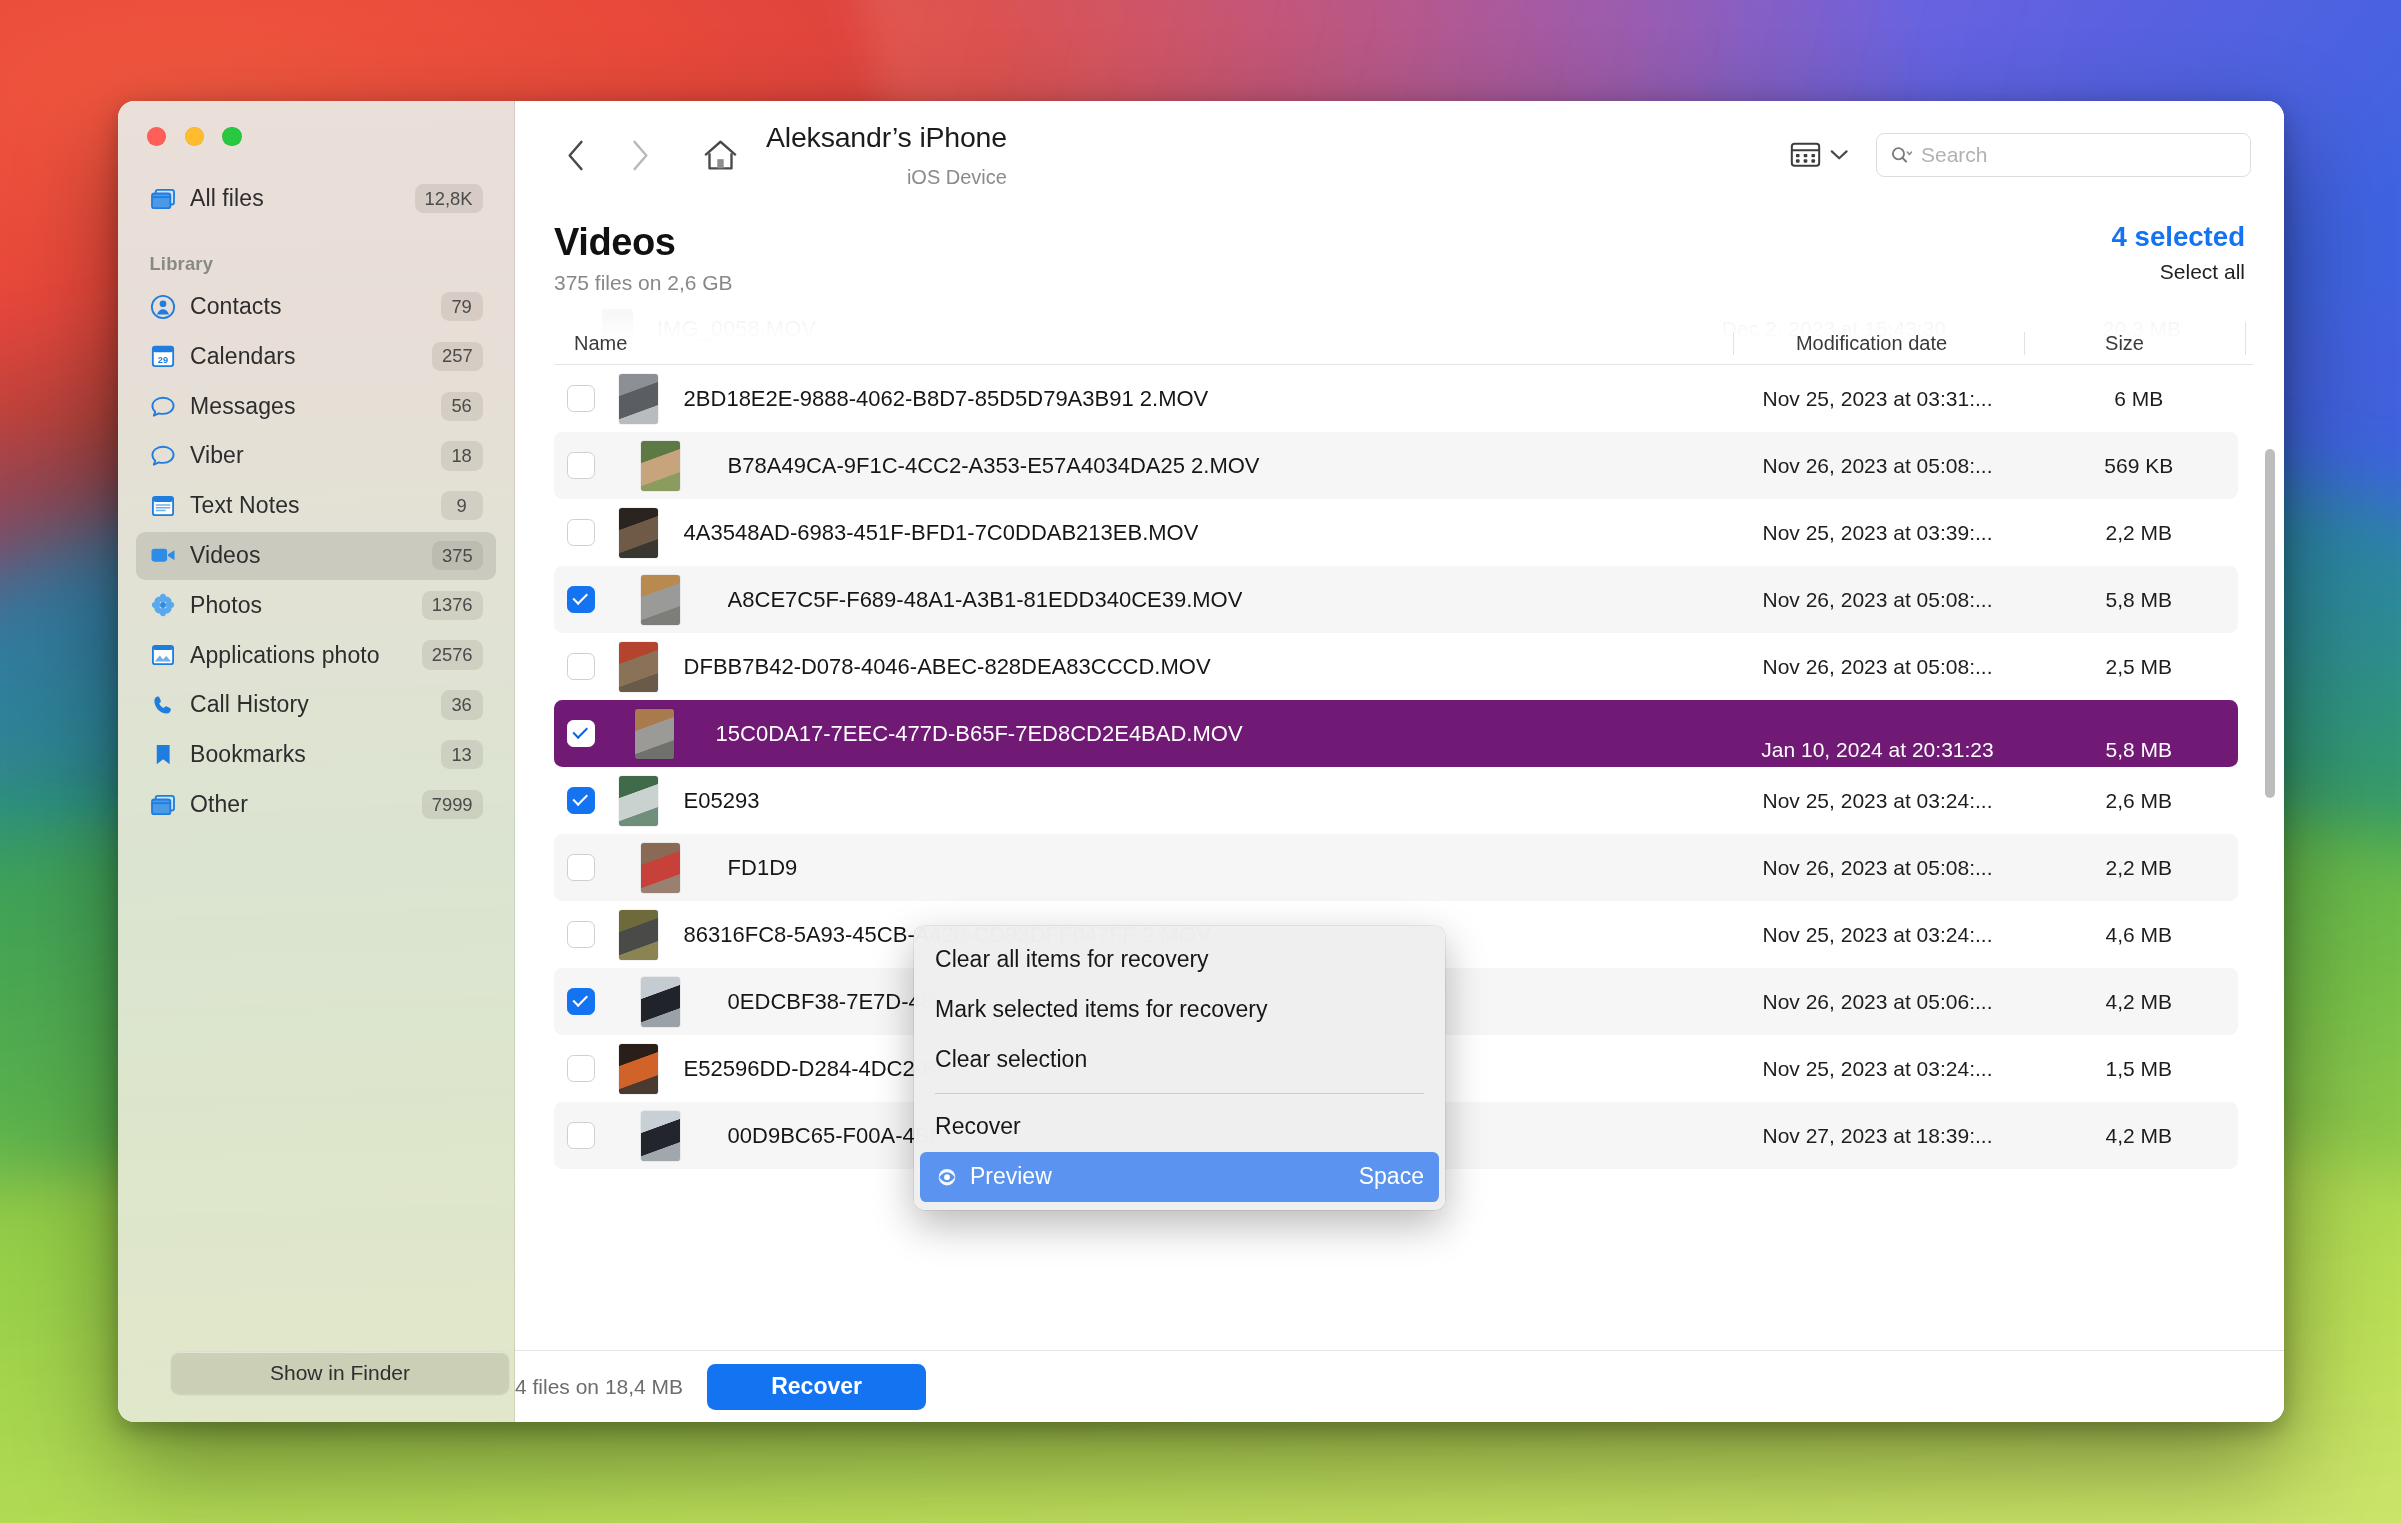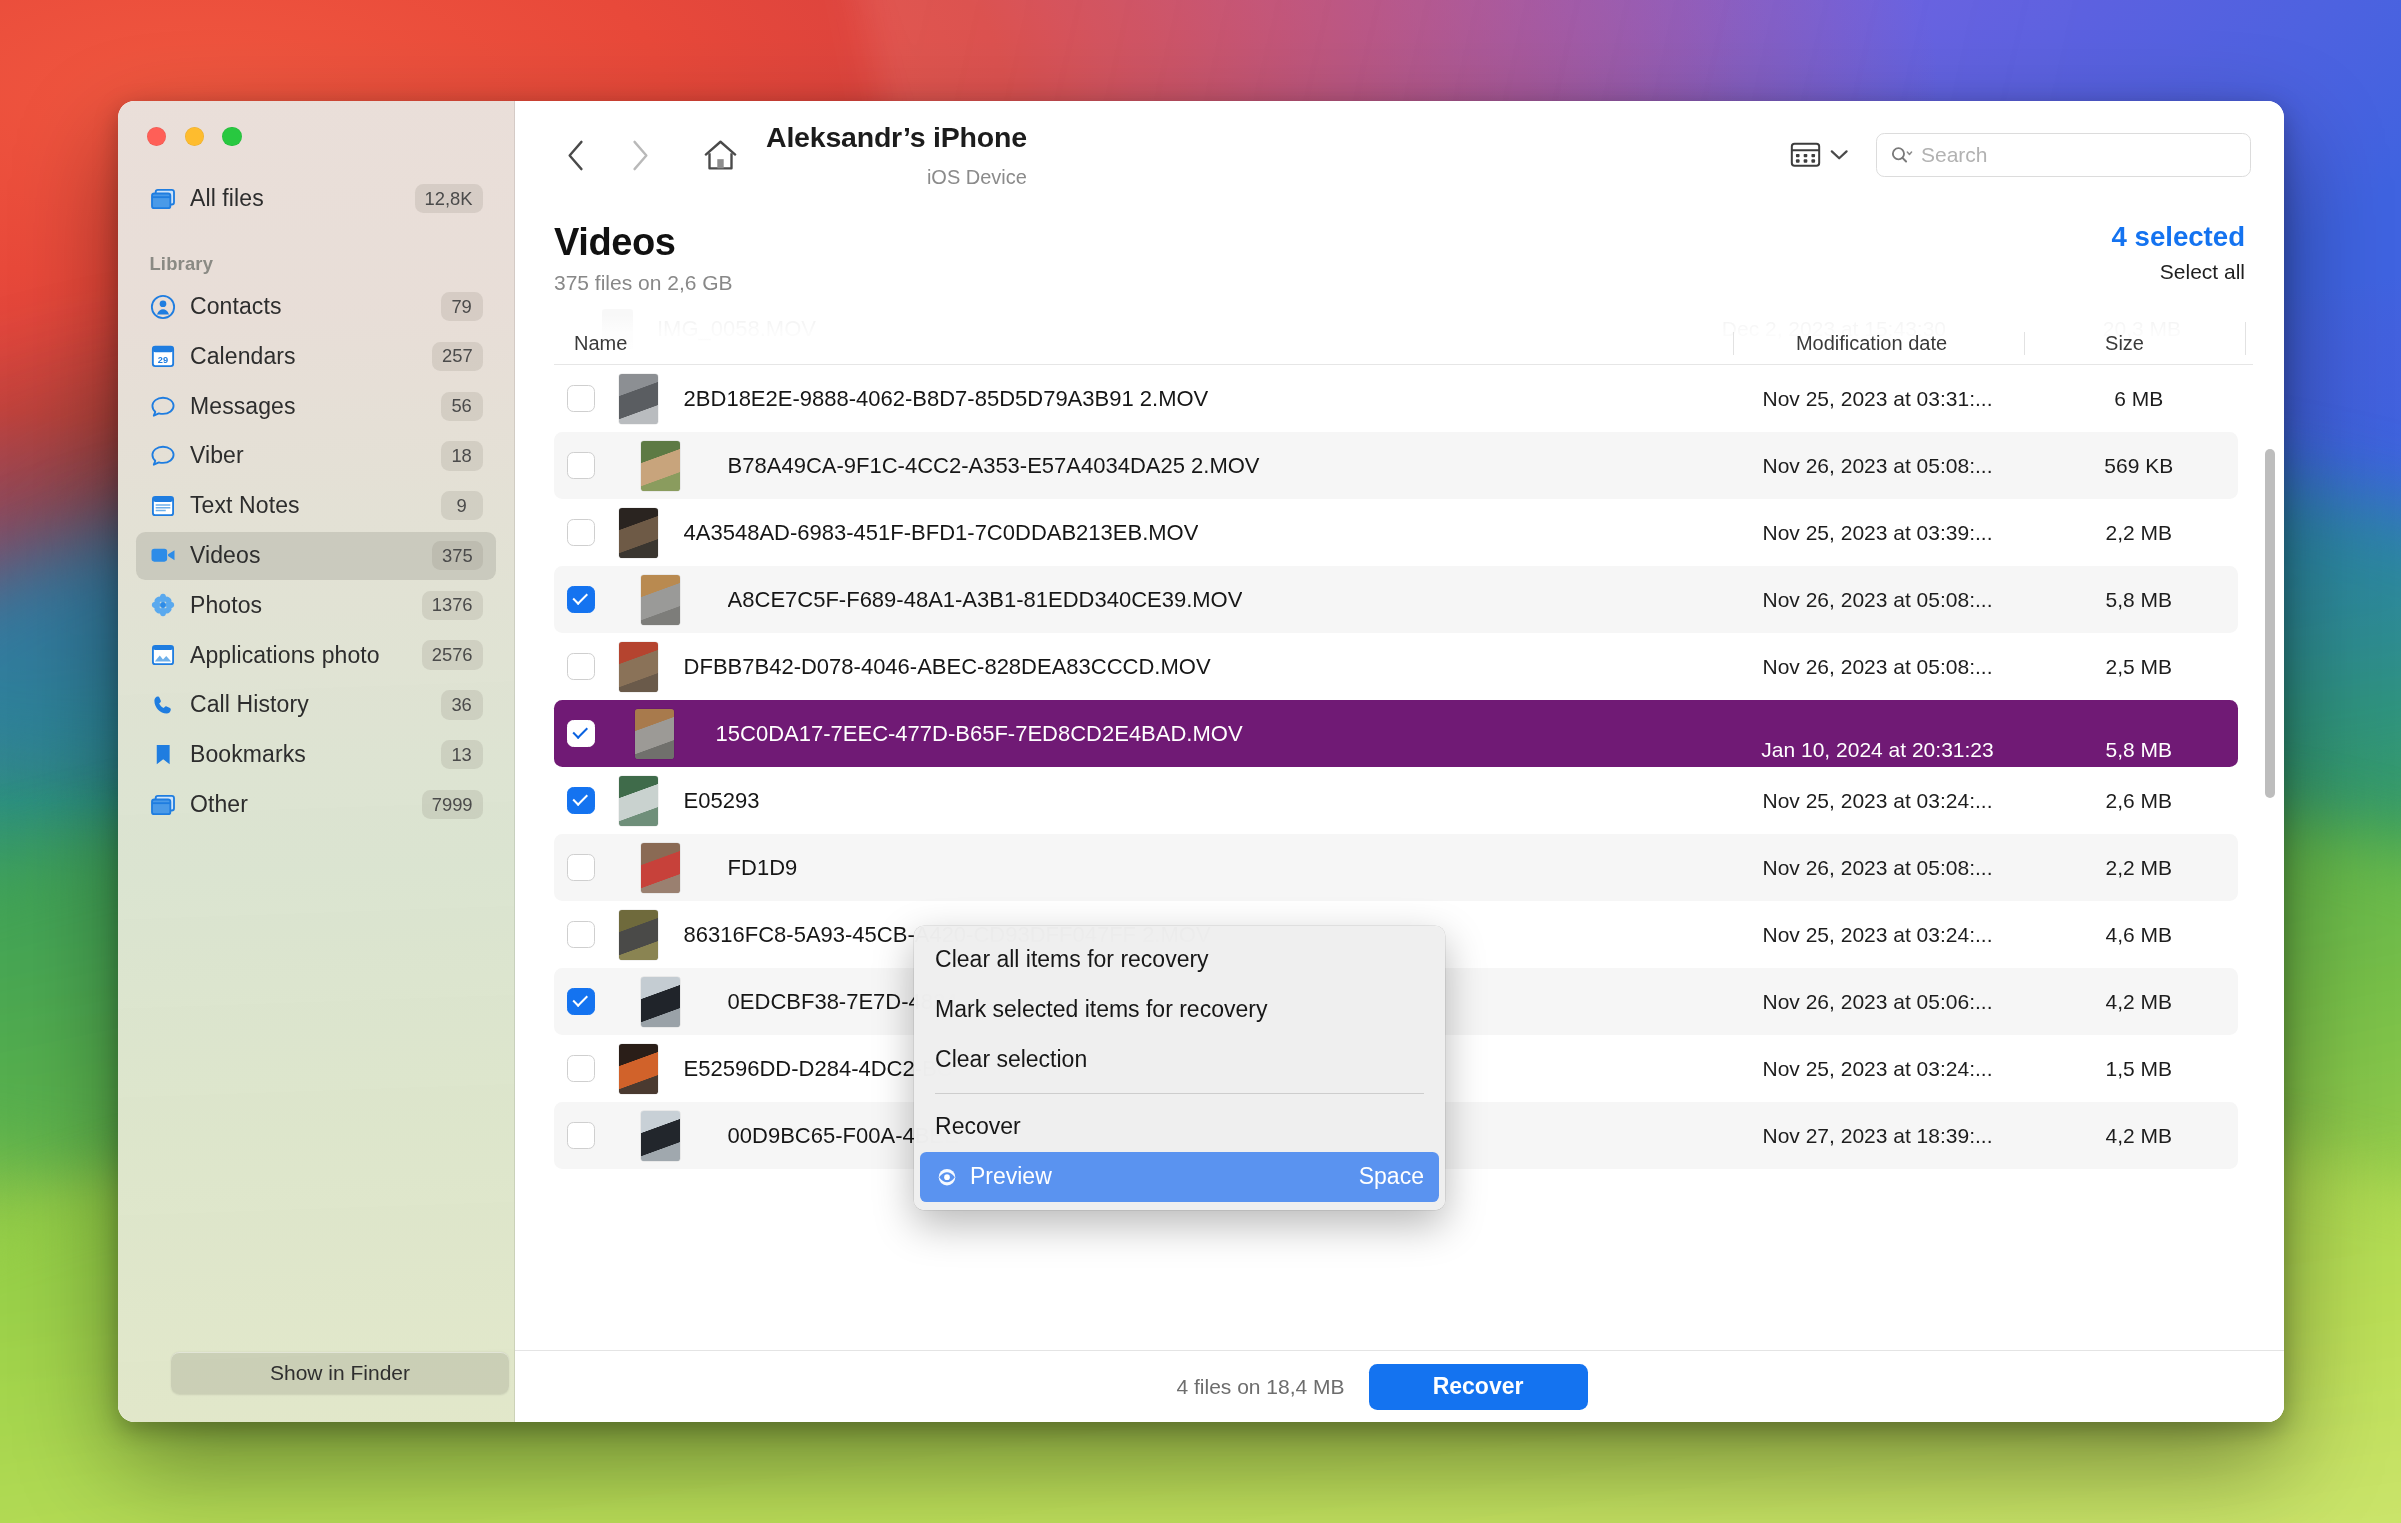--- a/index.html
+++ b/index.html
@@ -120,21 +120,21 @@
   }
 
   
   #main { flex: 1 1 auto; background: #fff; display: flex; flex-direction: column; position: relative; min-width: 0; }
 
   
   #toolbar { height: 108px; flex: 0 0 108px; display: flex; align-items: center; padding: 0 33px 0 39px; gap: 0; }
   .navbtn { width: 44px; height: 44px; display: flex; align-items: center; justify-content: center; cursor: default; }
   #home-button { width: 51px; height: 51px; display: flex; align-items: center; justify-content: center; margin-left: 33px; cursor: default; }
   #device-block { margin-left: 20px; display: flex; flex-direction: column; justify-content: center; }
-  #device-name { font-size: 28.5px; font-weight: 700; color: #1c1c1c; line-height: 1.16; letter-spacing: -0.2px; }
+  #device-name { font-size: 28.5px; font-weight: 400; color: #1c1c1c; line-height: 1.16; letter-spacing: -0.2px; }
   #device-sub { font-size: 20px; color: #8b8b8b; line-height: 1.2; margin-top: 10px; text-align: right; }
   #toolbar-right { margin-left: auto; display: flex; align-items: center; gap: 0; }
   #view-toggle { display: flex; align-items: center; gap: 9.2px; margin-right: 27.6px; cursor: default; }
   #search-box {
     width: 375px; height: 44px;
     border: 0.9px solid #dcdcdc; border-radius: 8.3px;
     display: flex; align-items: center; gap: 7.3px; padding: 0 13px;
     background: #fff;
   }
   #search-input {
@@ -226,21 +226,21 @@
   
   #vscroll {
     position: absolute; right: 9.2px; top: 141px; width: 10px; height: 349px;
     background: rgba(0,0,0,.26); border-radius: 5.5px;
   }
 
   
   #footer {
     height: 72px; flex: 0 0 72px;
     border-top: 0.9px solid #e4e4e4;
-    display: flex; align-items: center; justify-content: center;
+    display: flex; align-items: center; justify-content: flex-start;
     padding: 0 35px 0 0; gap: 24px;
     background: #fff;
   }
   #footer-status { font-size: 21px; color: #6d6d6d; }
   #recover-button {
     width: 219px; height: 46px;
     background: #1473f0; border: none; border-radius: 8.3px;
     color: #fff; font-family: inherit; font-size: 23px; font-weight: 600;
     cursor: default;
   }

